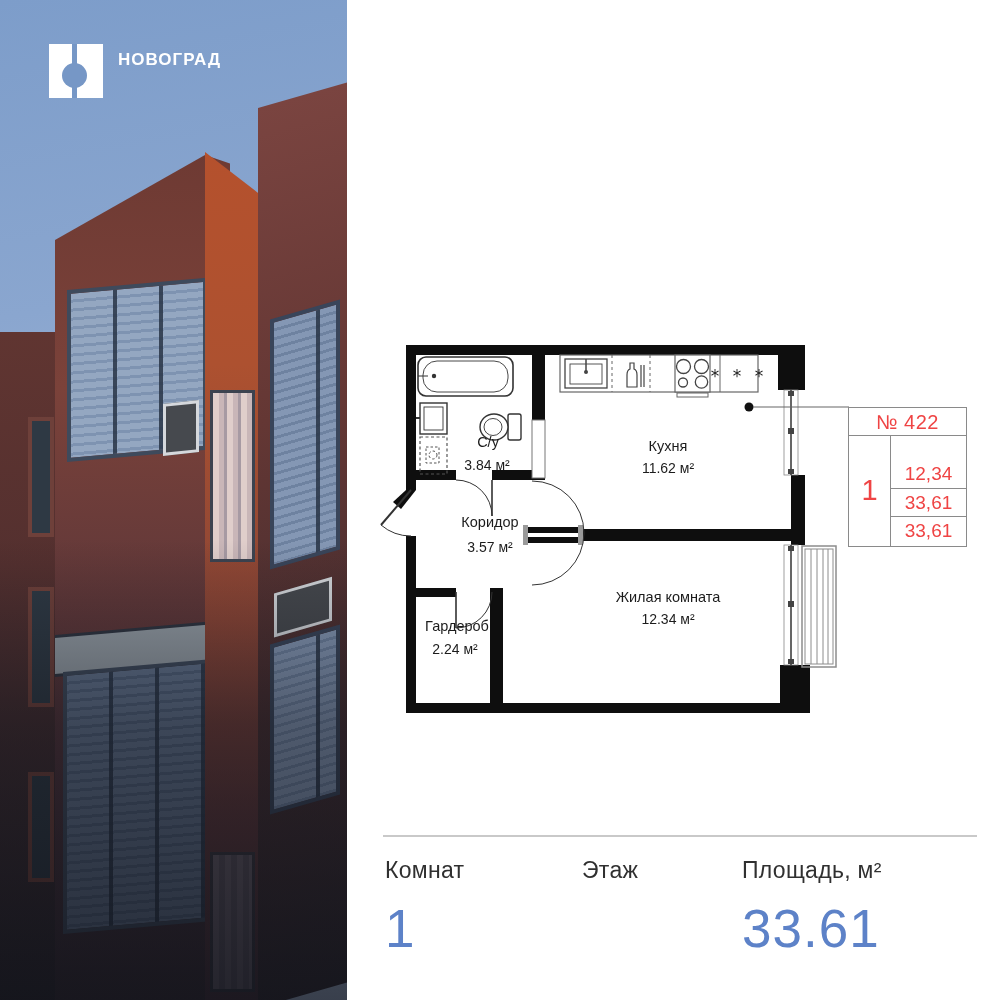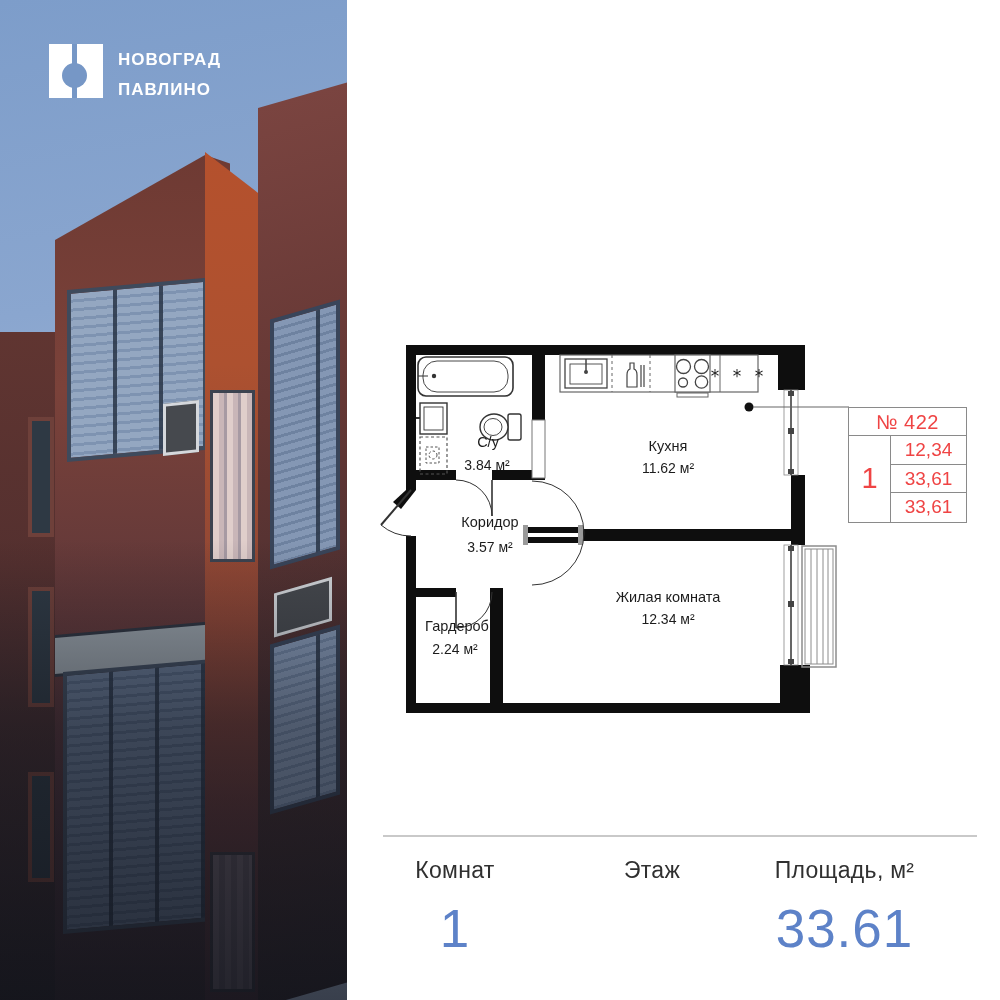--- a/index.html
+++ b/index.html
@@ -69,28 +69,28 @@
   .room-area  { font-family:"Liberation Sans", sans-serif; fill:#1c1c1c; font-size:14px; }
 
   
   .info-table { position:absolute; left:848px; top:407px; width:119px; background:#fff;
                 border:1.5px solid #8a8a8a; color:#ef4444; }
   .it-header { height:28px; line-height:28px; text-align:center; font-size:20px;
                border-bottom:1.5px solid #8a8a8a; letter-spacing:.5px; }
   .it-body { display:flex; }
   .it-left { width:42px; border-right:1.5px solid #8a8a8a; display:flex; align-items:center;
              justify-content:center; font-size:29px; }
-  .it-rows { flex:1; }
+  .it-rows { flex:1;margin-top:24px; }
   .it-row { height:28.5px; line-height:28.5px; text-align:center; font-size:19px;
             border-bottom:1.5px solid #8a8a8a; }
   .it-row:last-child { border-bottom:none; }
 
   
   .divider { position:absolute; left:383px; top:835px; width:594px; height:2px; background:#c9c9c9; }
-  .sum-col { position:absolute; top:857px; text-align:center; }
+  .sum-col { position:absolute; top:857px; }
   .sum-col .lbl { font-size:23px; color:#303030; letter-spacing:.3px; }
   .sum-col .val { font-size:53px; margin-top:14px; letter-spacing:1px; }
   .col-rooms { left:385px; width:140px; }
   .col-floor { left:582px; width:140px; }
   .col-area  { left:742px; width:205px; }
 </style>
 </head>
 <body>
 
 <div class="canvas">
@@ -116,21 +116,20 @@
       <div class="win-dark wd2"></div>
       <div class="glass glassr gr2"></div>
     </div>
     <div class="photo-shade"></div>
   </div>
 
   <div class="novograd">
     <div class="ng-icon"></div>
     <div class="ng-text">
       <div>НОВОГРАД</div>
-      <div>ПАВЛИНО</div>
     </div>
   </div>
 
   <div class="mic">
   </div>
 
   <svg class="plan-svg" width="610" height="390" viewBox="0 0 610 390">
     <g fill="#0e0e0e" stroke="none">
       <rect x="36" y="10" width="399" height="10"></rect>
       <rect x="408" y="10" width="27" height="45"></rect>

